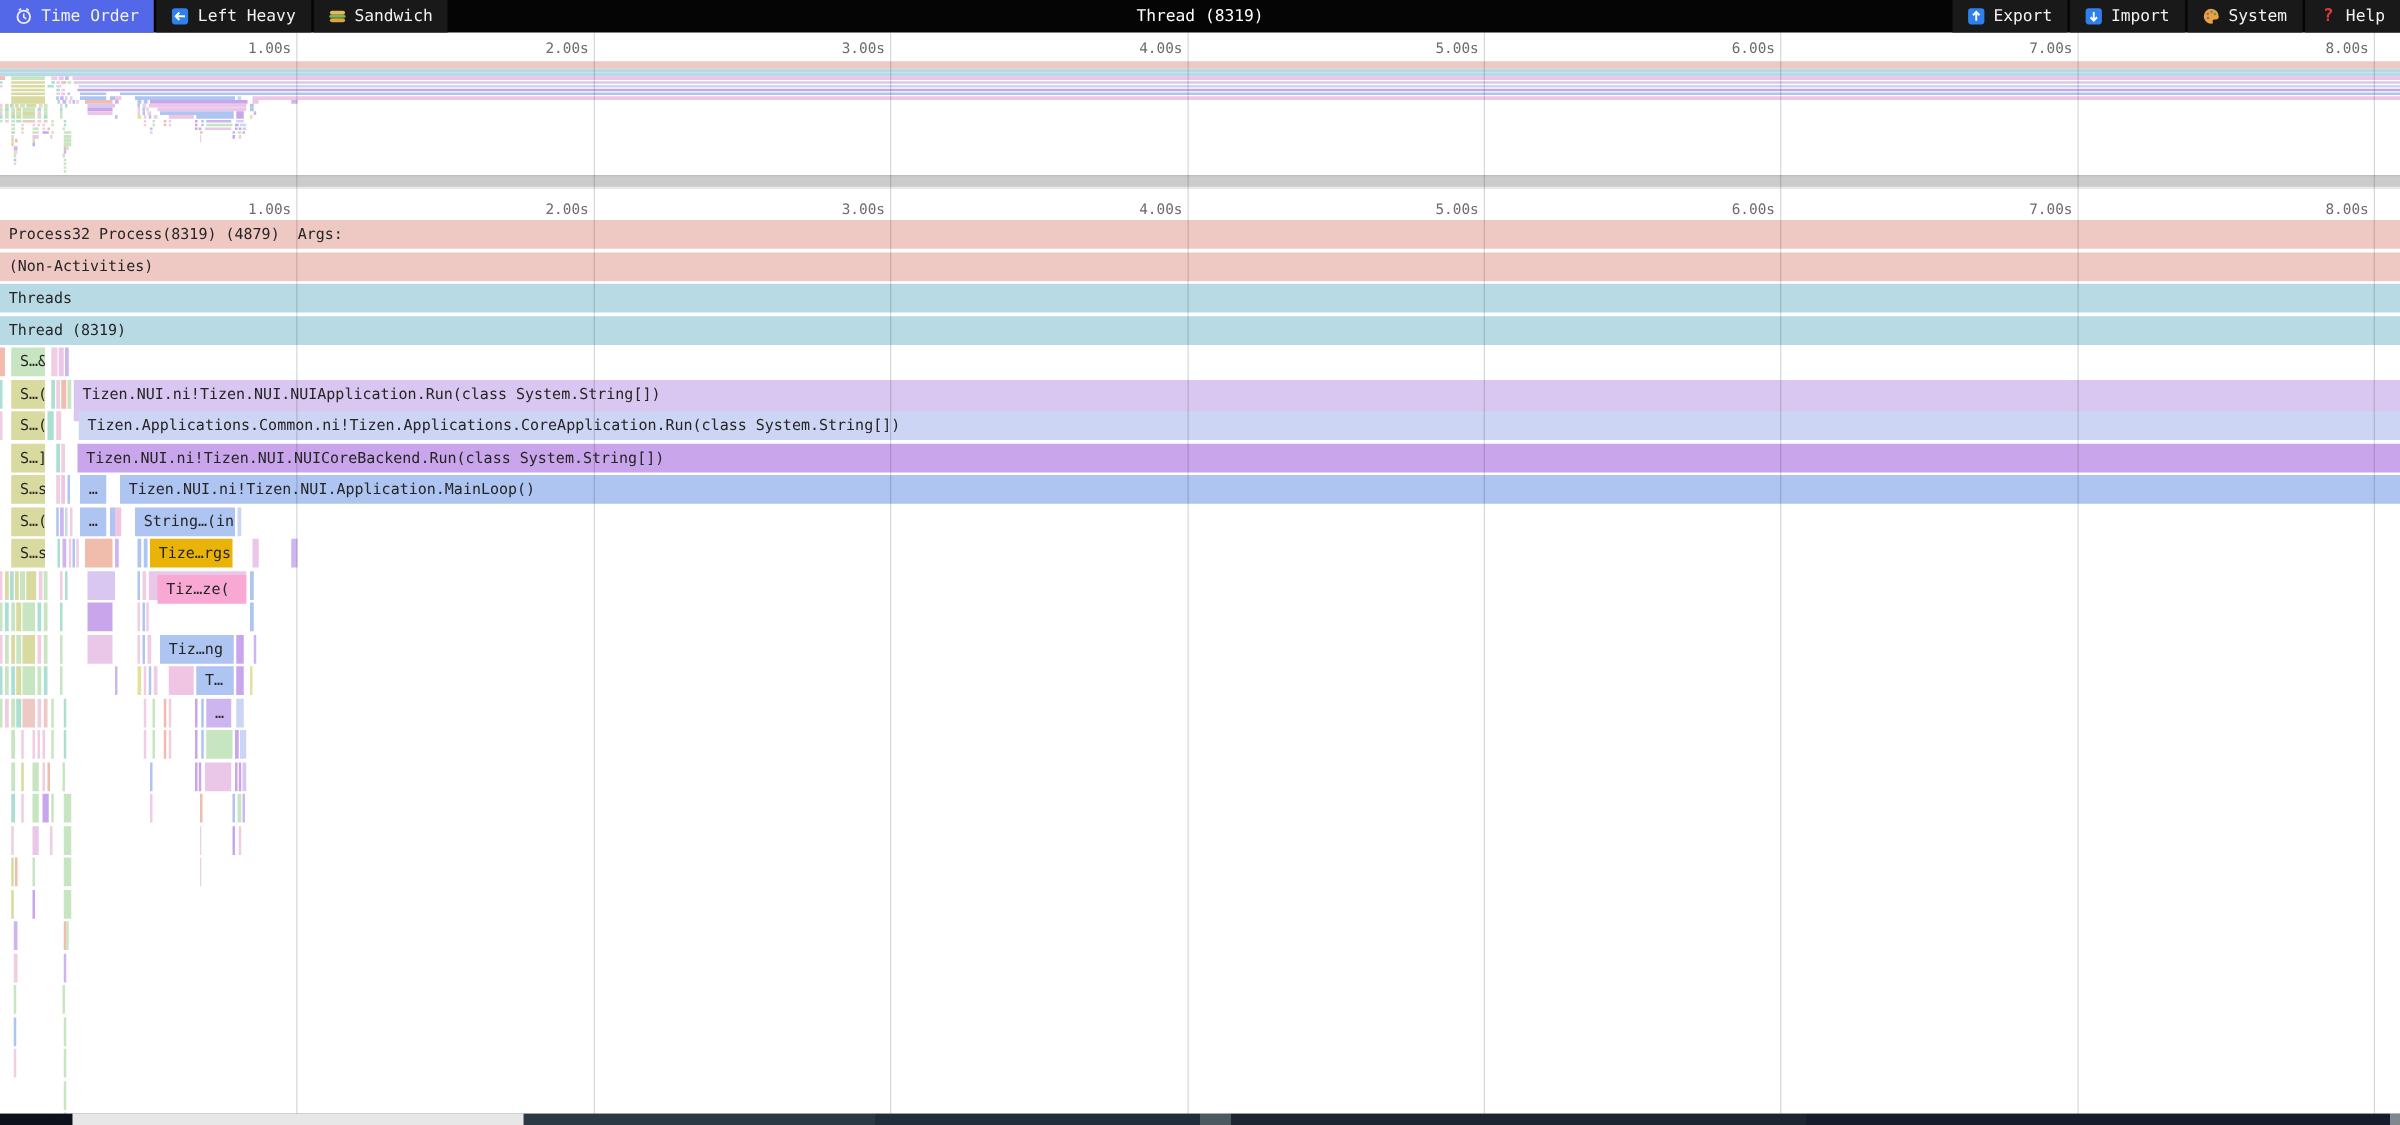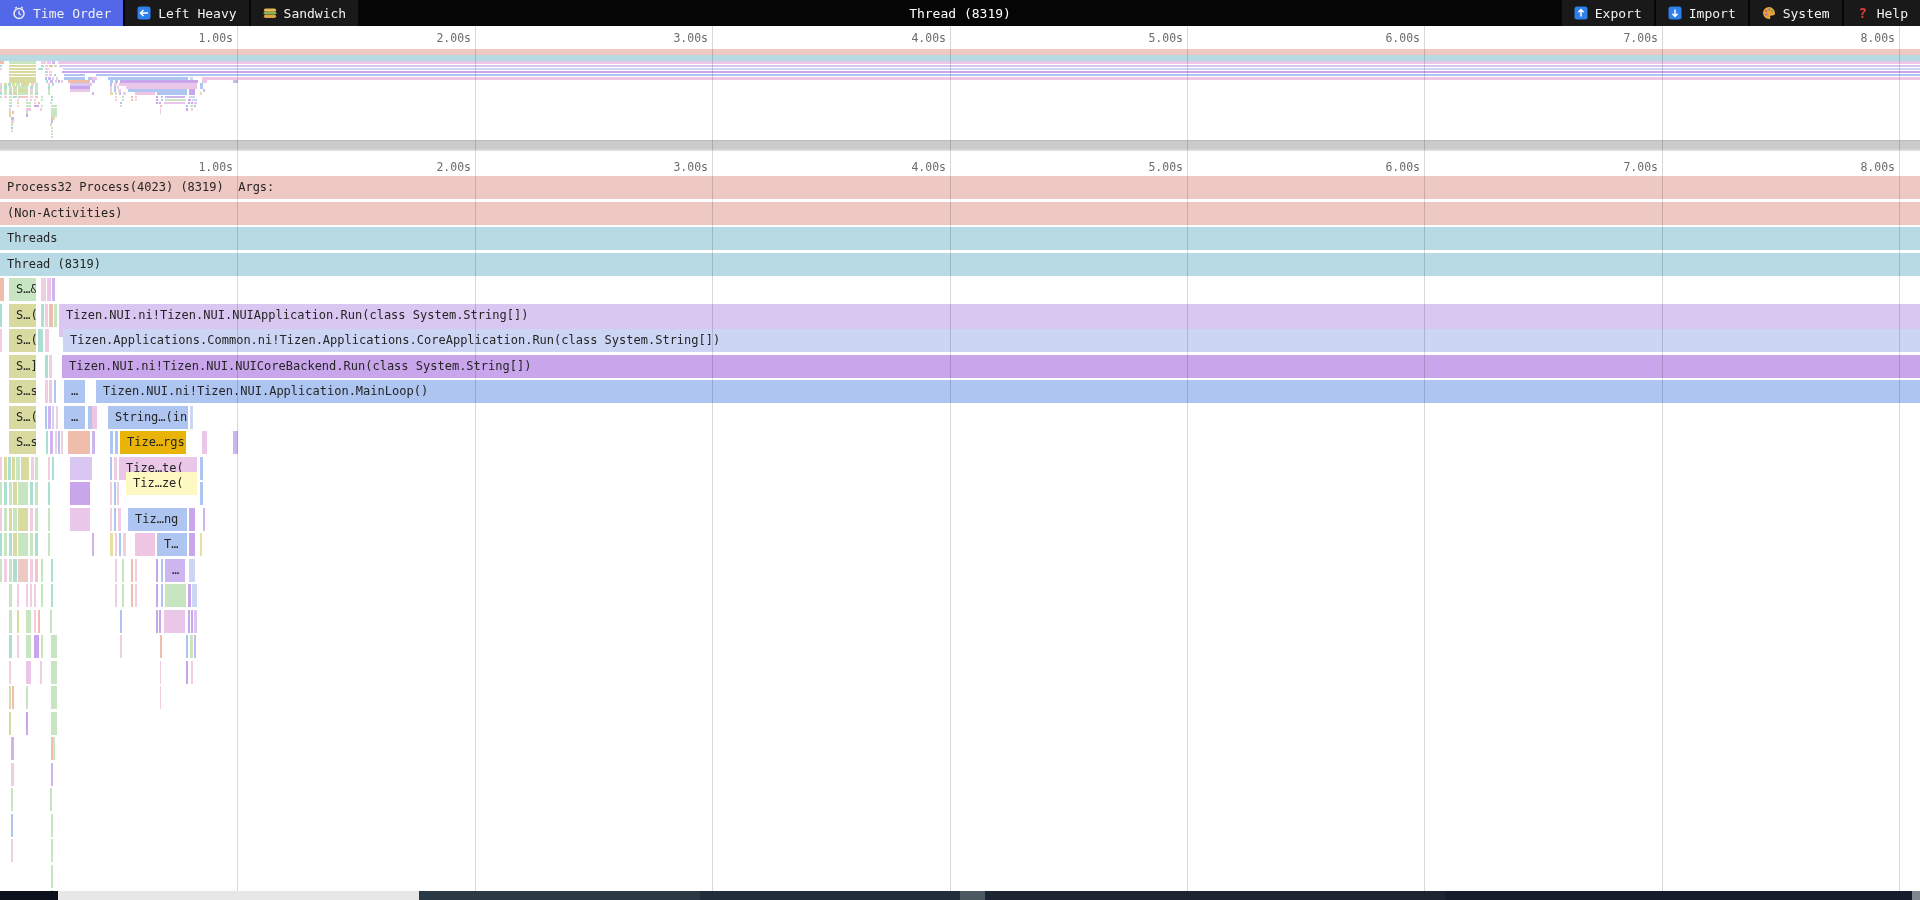--- a/index.html
+++ b/index.html
@@ -35,21 +35,21 @@
   
   #bbar{position:absolute;left:0;top:891px;width:1920px;height:9px;background:#1a2130;z-index:60;}
   .bseg{position:absolute;top:0;height:9px;}
 </style>
 </head>
 <body>
 
 <div id="stage">
 
   <div id="chart">
-      <div class="frame lbl" style="left: 0px; width: 1920px; top: 176px; height: 23px; background: rgb(238, 200, 195);">Process32 Process(4023) (8319)  Args:</div>
+      <div class="frame lbl" style="left: 0px; width: 1920px; top: 176px; height: 23px; background: rgb(238, 200, 195);">Process32 Process(8319) (4879)  Args:</div>
       <div class="frame lbl" style="left: 0px; width: 1920px; top: 227px; height: 23px; background: rgb(183, 218, 229);">Threads</div>
       <div class="frame lbl" style="left: 0px; width: 1920px; top: 201.5px; height: 23px; background: rgb(238, 200, 195);">(Non-Activities)</div>
       <div class="frame lbl" style="left: 0px; width: 1920px; top: 252.5px; height: 23px; background: rgb(183, 218, 229);">Thread (8319)</div>
       <div class="frame" style="left: 0px; width: 4px; top: 278px; height: 23px; background: rgb(240, 188, 171);"></div>
       <div class="frame lbl" style="left: 9px; width: 27px; top: 278px; height: 23px; background: rgb(199, 229, 192);">S…&amp;</div>
       <div class="frame" style="left: 41px; width: 5px; top: 278px; height: 23px; background: rgb(240, 205, 224);"></div>
       <div class="frame" style="left: 47px; width: 4px; top: 278px; height: 23px; background: rgb(234, 199, 232);"></div>
       <div class="frame" style="left: 52px; width: 3px; top: 278px; height: 23px; background: rgb(205, 182, 240);"></div>
       <div class="frame" style="left: 0px; width: 2px; top: 303.5px; height: 23px; background: rgb(170, 223, 210);"></div>
       <div class="frame lbl" style="left: 9px; width: 27px; top: 303.5px; height: 23px; background: rgb(216, 218, 160);">S…(</div>
@@ -116,21 +116,21 @@
       <div class="frame" style="left: 9px; width: 3px; top: 482px; height: 23px; background: rgb(199, 229, 192);"></div>
       <div class="frame" style="left: 13px; width: 4px; top: 482px; height: 23px; background: rgb(216, 218, 160);"></div>
       <div class="frame" style="left: 18px; width: 10px; top: 482px; height: 23px; background: rgb(199, 229, 192);"></div>
       <div class="frame" style="left: 30px; width: 3px; top: 482px; height: 23px; background: rgb(170, 223, 210);"></div>
       <div class="frame" style="left: 35px; width: 3px; top: 482px; height: 23px; background: rgb(199, 229, 192);"></div>
       <div class="frame" style="left: 48px; width: 2px; top: 482px; height: 23px; background: rgb(170, 223, 210);"></div>
       <div class="frame" style="left: 70px; width: 20px; top: 482px; height: 23px; background: rgb(201, 166, 236);"></div>
       <div class="frame" style="left: 110px; width: 2px; top: 482px; height: 23px; background: rgb(240, 205, 224);"></div>
       <div class="frame" style="left: 114px; width: 2px; top: 482px; height: 23px; background: rgb(174, 196, 241);"></div>
       <div class="frame" style="left: 117px; width: 2px; top: 482px; height: 23px; background: rgb(240, 205, 224);"></div>
-      <div class="frame lbl" style="left: 126px; width: 71px; top: 472px; height: 23px; background: #fef9c3;">Tiz…ze(</div>
+      <div class="frame lbl" style="left: 126px; width: 71px; top: 460px; height: 23px; background: #f9a8d4;">Tiz…ze(</div>
       <div class="frame" style="left: 200px; width: 3px; top: 482px; height: 23px; background: rgb(174, 196, 241);"></div>
       <div class="frame" style="left: 0px; width: 2px; top: 507.5px; height: 23px; background: rgb(240, 205, 224);"></div>
       <div class="frame" style="left: 4px; width: 3px; top: 507.5px; height: 23px; background: rgb(199, 229, 192);"></div>
       <div class="frame" style="left: 9px; width: 3px; top: 507.5px; height: 23px; background: rgb(216, 218, 160);"></div>
       <div class="frame" style="left: 13px; width: 4px; top: 507.5px; height: 23px; background: rgb(199, 229, 192);"></div>
       <div class="frame" style="left: 18px; width: 10px; top: 507.5px; height: 23px; background: rgb(216, 218, 160);"></div>
       <div class="frame" style="left: 30px; width: 3px; top: 507.5px; height: 23px; background: rgb(240, 205, 224);"></div>
       <div class="frame" style="left: 35px; width: 3px; top: 507.5px; height: 23px; background: rgb(199, 229, 192);"></div>
       <div class="frame" style="left: 48px; width: 2px; top: 507.5px; height: 23px; background: rgb(199, 229, 192);"></div>
       <div class="frame" style="left: 70px; width: 20px; top: 507.5px; height: 23px; background: rgb(234, 199, 232);"></div>

